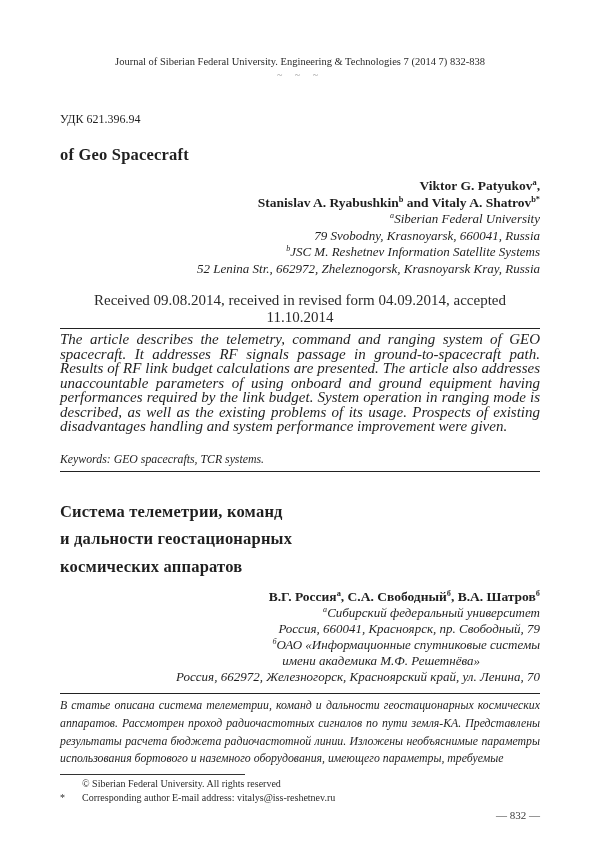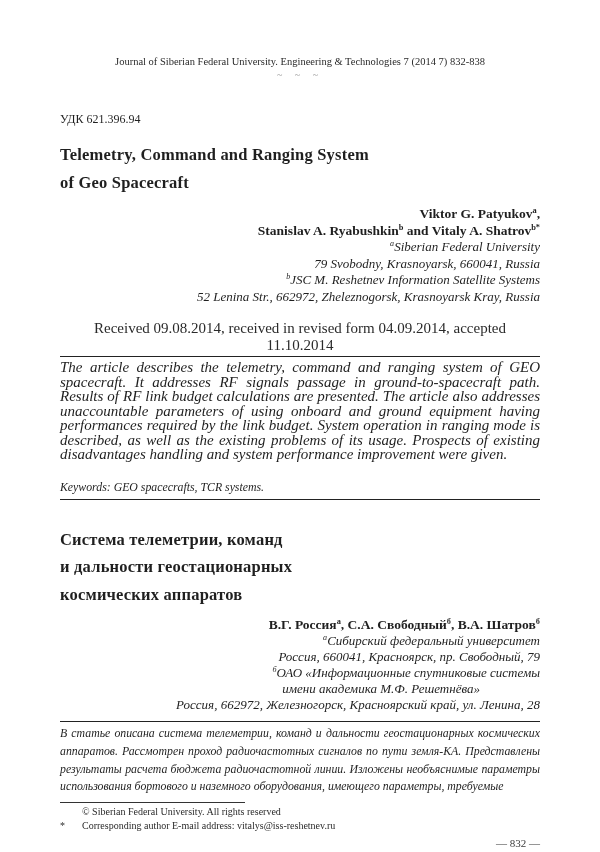--- a/index.html
+++ b/index.html
@@ -57,21 +57,20 @@
 
 <div class="page">
   <div class="content">
 
     <div class="journal-header">Journal of Siberian Federal University. Engineering &amp; Technologies 7 (2014 7) 832-838</div>
     <div class="tilde-sep">~ ~ ~</div>
 
     <div class="udc">УДК 621.396.94</div>
 
     <div class="title-en">
-      <div>Telemetry, Command and Ranging System</div>
       <div>of Geo Spacecraft</div>
     </div>
 
     <div class="authors">
       <div><span>Viktor G. Patyukov</span><sup>a</sup><span>,</span></div>
       <div><span>Stanislav A. Ryabushkin</span><sup>b</sup><span> and Vitaly A. Shatrov</span><sup>b*</sup></div>
     </div>
 
     <div class="affil">
       <div><sup>a</sup><span>Siberian Federal University</span></div>
@@ -95,21 +94,21 @@
 
     <div class="authors authors-ru">
       <div><span>В.Г. Россия</span><sup>а</sup><span>, С.А. Свободный</span><sup>б</sup><span>, В.А. Шатров</span><sup>б</sup></div>
     </div>
 
     <div class="affil affil-ru">
       <div><sup>а</sup><span>Сибирский федеральный университет</span></div>
       <div><span>Россия, 660041, Красноярск, пр. Свободный, 79</span></div>
       <div><sup>б</sup><span>ОАО «Информационные спутниковые системы</span></div>
       <div class="indented"><span>имени академика М.Ф. Решетнёва»</span></div>
-      <div><span>Россия, 662972, Железногорск, Красноярский край, ул. Ленина, 28</span></div>
+      <div><span>Россия, 662972, Железногорск, Красноярский край, ул. Ленина, 70</span></div>
     </div>
 
     <hr class="rule rule-3">
     <div class="abstract abstract-ru">В статье описана система телеметрии, команд и дальности геостационарных космических аппаратов. Рассмотрен проход радиочастотных сигналов по пути земля-КА. Представлены результаты расчета бюджета радиочастотной линии. Изложены необъяснимые параметры использования бортового и наземного оборудования, имеющего параметры, требуемые</div>
 
     <div class="footnote">
       <hr class="footnote-rule">
       <div class="fn-indent">© Siberian Federal University. All rights reserved</div>
       <div class="fn-line">
         <span class="fn-marker">*</span>

